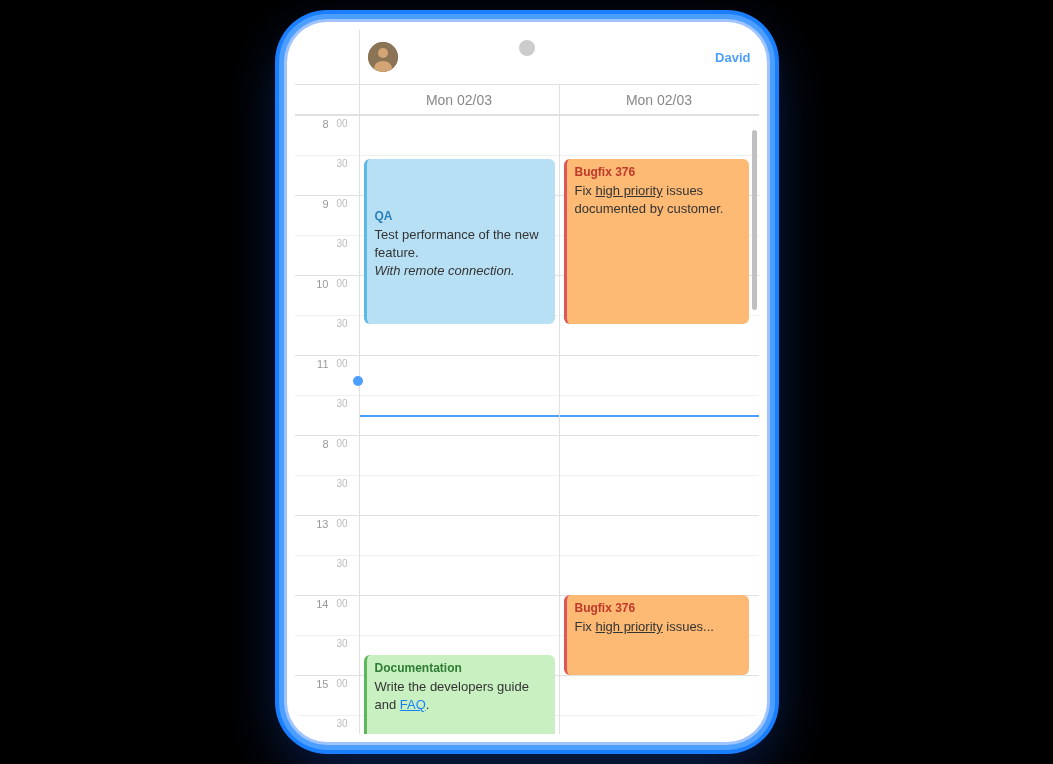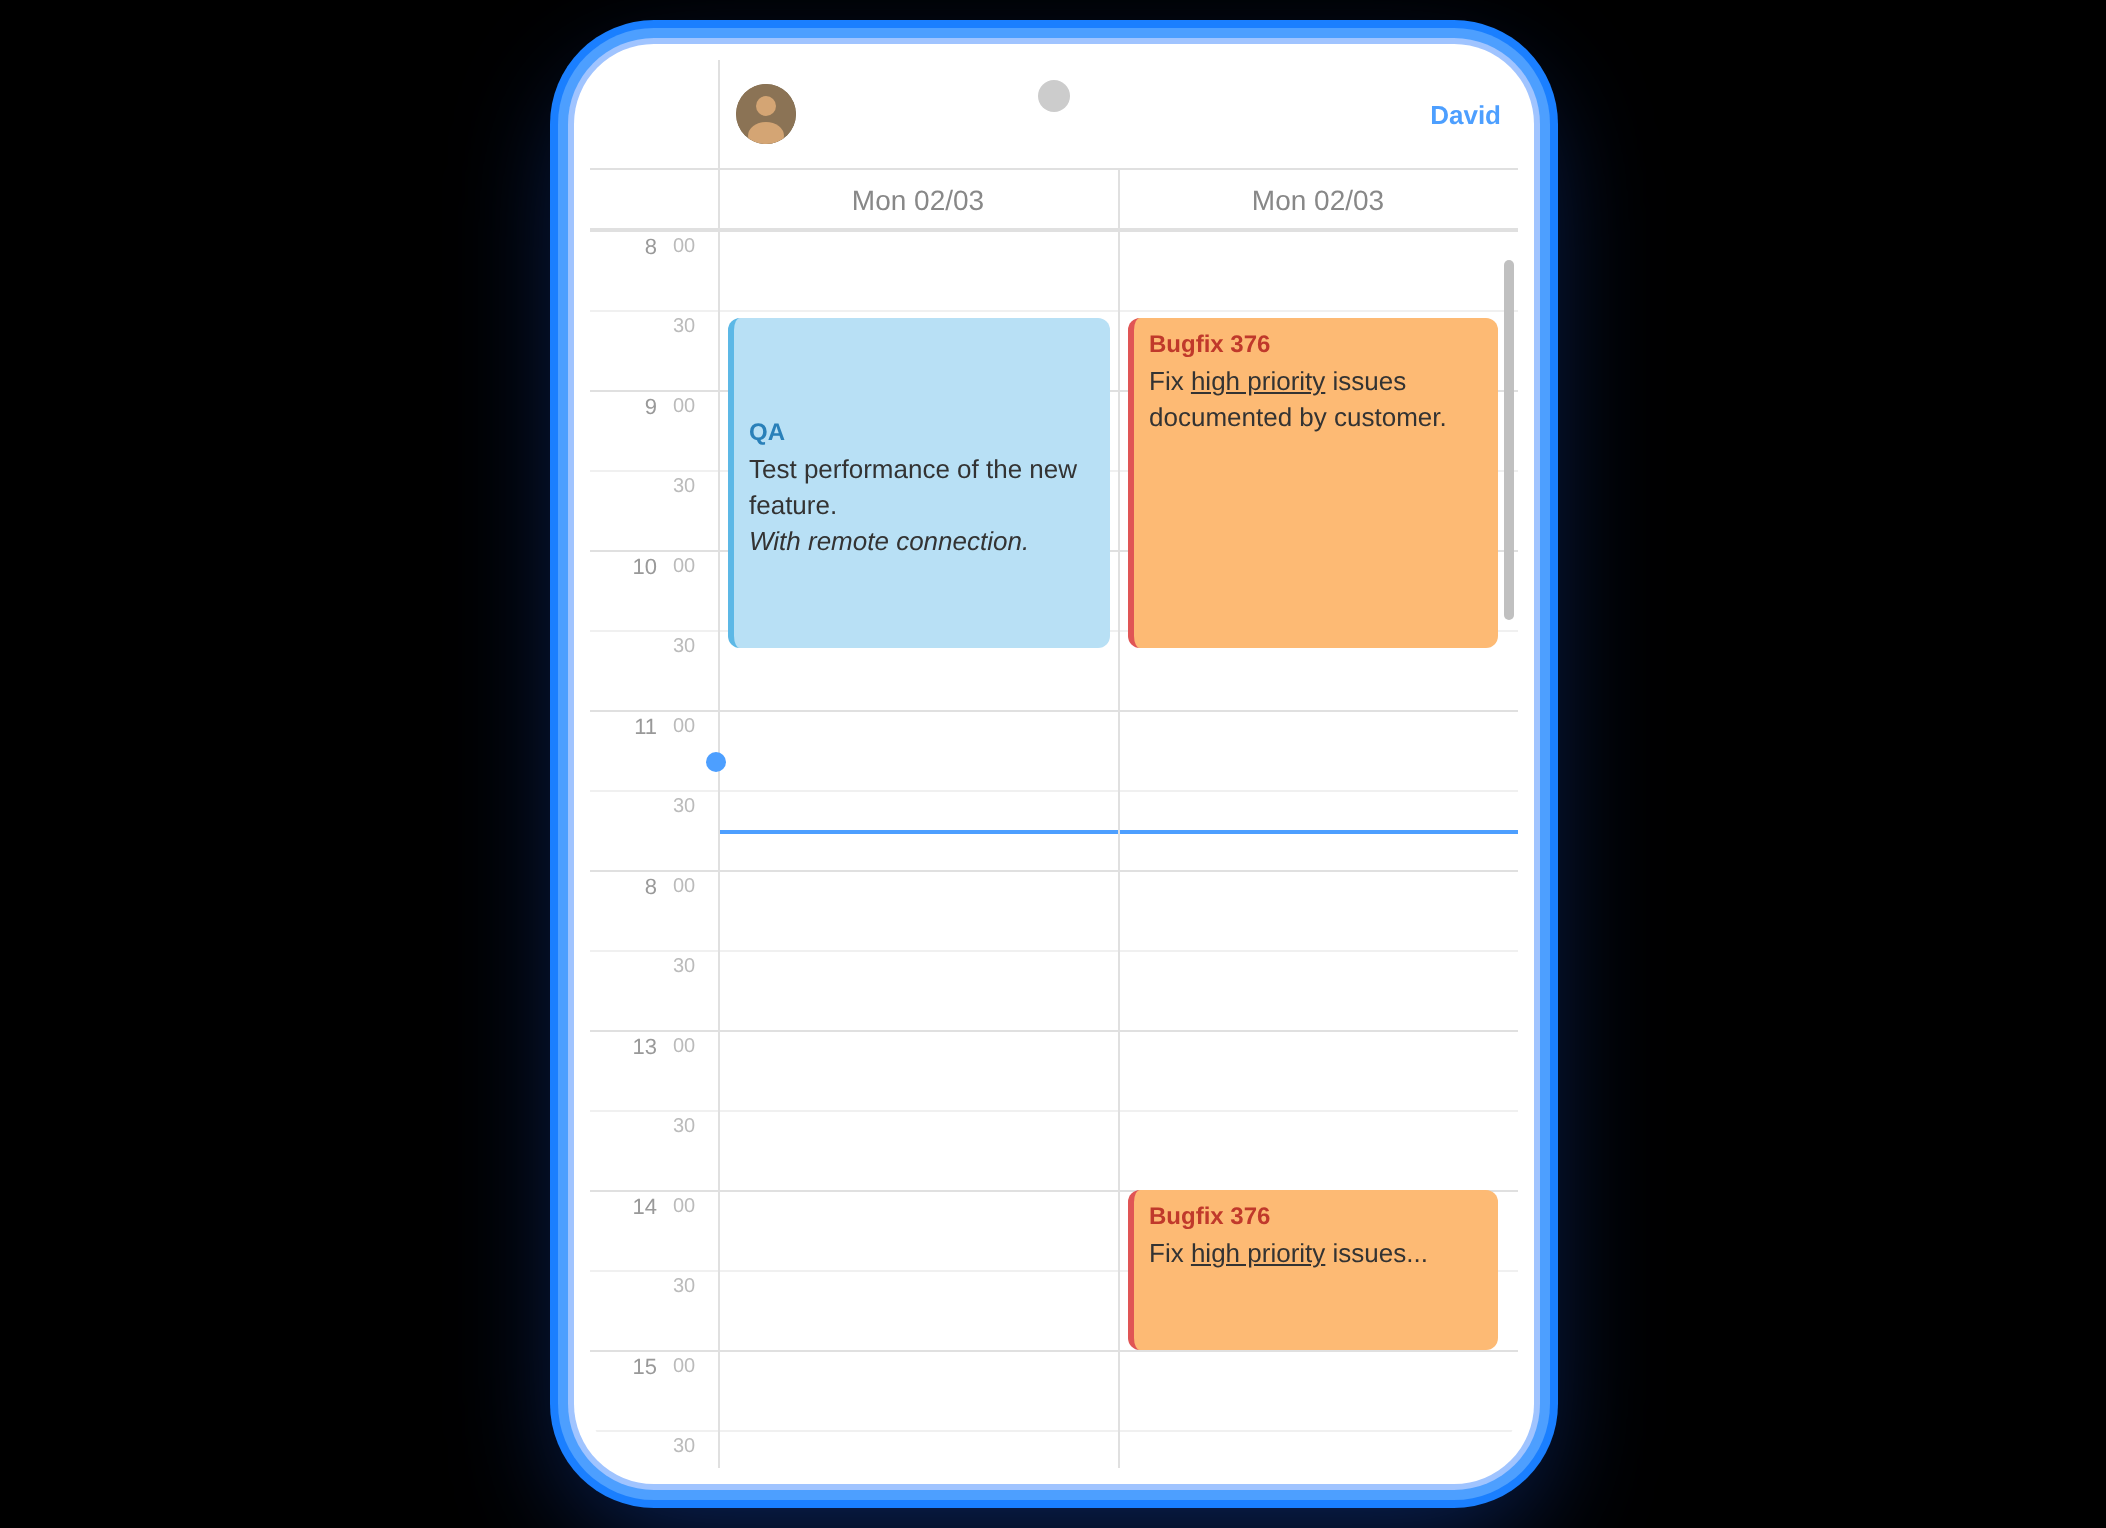--- a/index.html
+++ b/index.html
@@ -406,20 +406,26 @@
           <div style="position:absolute; left:0; right:0; top:300px; height:2px; background:#4d9fff; z-index:5;"></div>
 
           <div class="event event-qa" style="top: 44px; height: 165px;">
             <div class="event-title">QA</div>
             <div class="event-body">
               Test performance of the new feature.<br>
               <span class="event-italic">With remote connection.</span>
             </div>
           </div>
 
+          <div class="event event-docs" style="top: 540px; height: 100px;">
+            <div class="event-title">Documentation</div>
+            <div class="event-body">
+              Write the developers guide and <span class="event-link">FAQ</span>.
+            </div>
+          </div>
         </div>
 
         <div class="column" style="position:relative;">
 
           <div style="position:absolute; inset:0; pointer-events:none;">
             <div style="height:40px; border-top:1px solid #e0e0e0;"></div>
             <div style="height:40px; border-top:1px solid #f0f0f0;"></div>
             <div style="height:40px; border-top:1px solid #e0e0e0;"></div>
             <div style="height:40px; border-top:1px solid #f0f0f0;"></div>
             <div style="height:40px; border-top:1px solid #e0e0e0;"></div>

